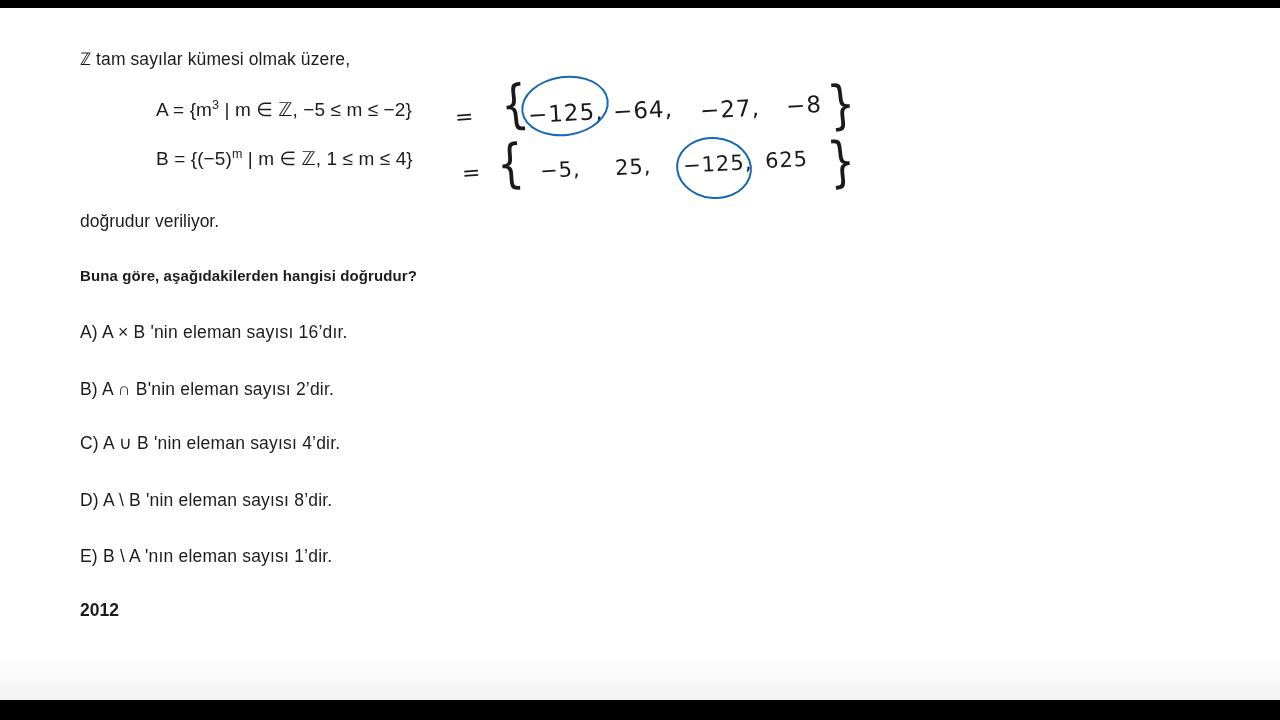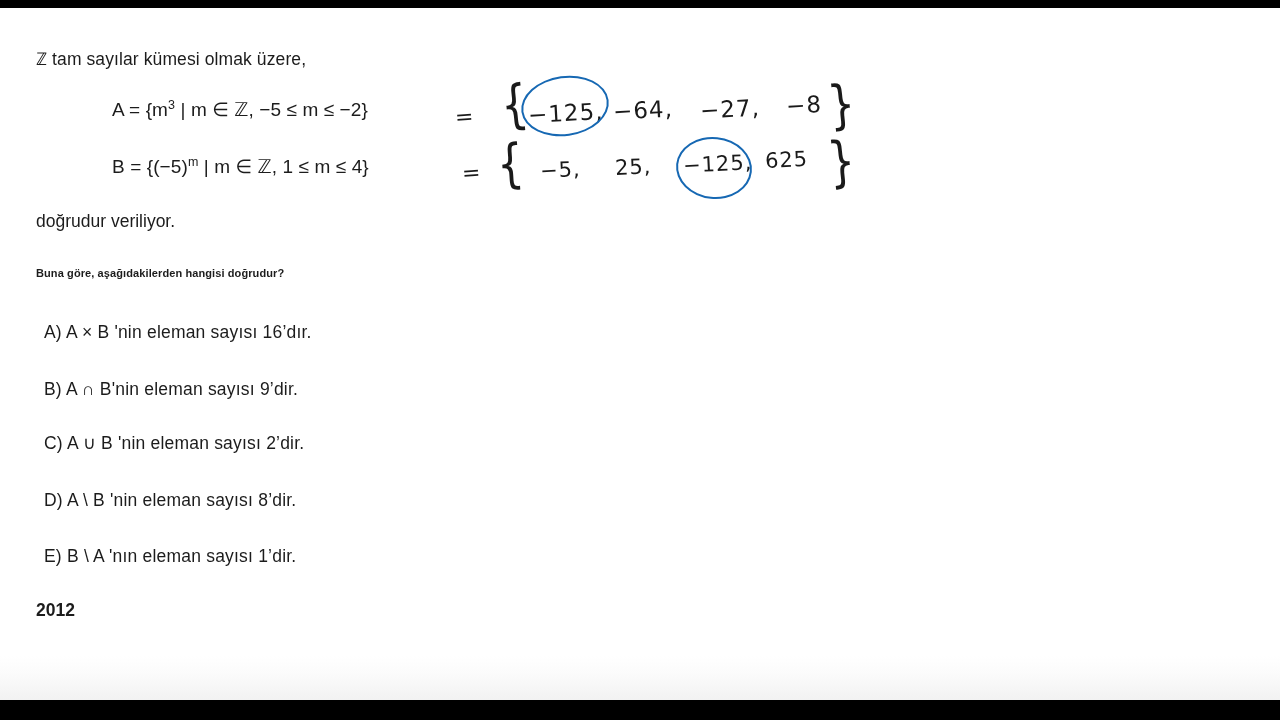--- a/index.html
+++ b/index.html
@@ -39,51 +39,52 @@
   .content {
     position: absolute;
     left: 0;
     top: 0;
     width: 1280px;
   }
   .line {
     position: absolute;
     color: #1c1c1c;
     white-space: nowrap;
+    margin-left: 44px;
   }
   .intro {
     left: 36px;
     top: 38px;
     font-size: 17.5px;
     letter-spacing: 0.1px;
   }
   .setline {
     font-size: 19px;
     letter-spacing: 0.1px;
   }
   .set-a { left: 112px; top: 90px; }
-  .set-b { left: 112px; top: 147px; text-align: right; }
+  .set-b { left: 112px; top: 139px; text-align: right; }
   .sup {
     font-size: 12.5px;
     vertical-align: super;
   }
   .verilir {
     left: 36px;
     top: 203px;
     font-size: 17.5px;
   }
   .question {
     left: 36px;
     top: 259px;
-    font-size: 11px;
+    font-size: 15px;
     font-weight: bold;
     letter-spacing: 0.1px;
   }
   .opt {
-    left: 44px;
+    left: 36px;
     font-size: 17.5px;
     letter-spacing: 0.2px;
     text-align: right;
   }
   .opt-a { top: 314px; }
   .opt-b { top: 371px; }
   .opt-c { top: 425px; }
   .opt-d { top: 482px; }
   .opt-e { top: 538px; }
   .year {
@@ -178,26 +179,26 @@
 
       <div class="line question">Buna göre, aşağıdakilerden hangisi doğrudur?</div>
 
       <div class="line opt opt-a">
         <span>A)</span>
         <span>A × B 'nin eleman sayısı  16’dır.</span>
       </div>
 
       <div class="line opt opt-b">
         <span>B)</span>
-        <span>A ∩ B'nin eleman sayısı 9’dir.</span>
+        <span>A ∩ B'nin eleman sayısı 2’dir.</span>
       </div>
 
       <div class="line opt opt-c">
         <span>C)</span>
-        <span>A ∪ B 'nin eleman sayısı 2’dir.</span>
+        <span>A ∪ B 'nin eleman sayısı 4’dir.</span>
       </div>
 
       <div class="line opt opt-d">
         <span>D)</span>
         <span>A \ B 'nin eleman sayısı  8’dir.</span>
       </div>
 
       <div class="line opt opt-e">
         <span>E)</span>
         <span>B \ A 'nın eleman sayısı  1’dir.</span>

